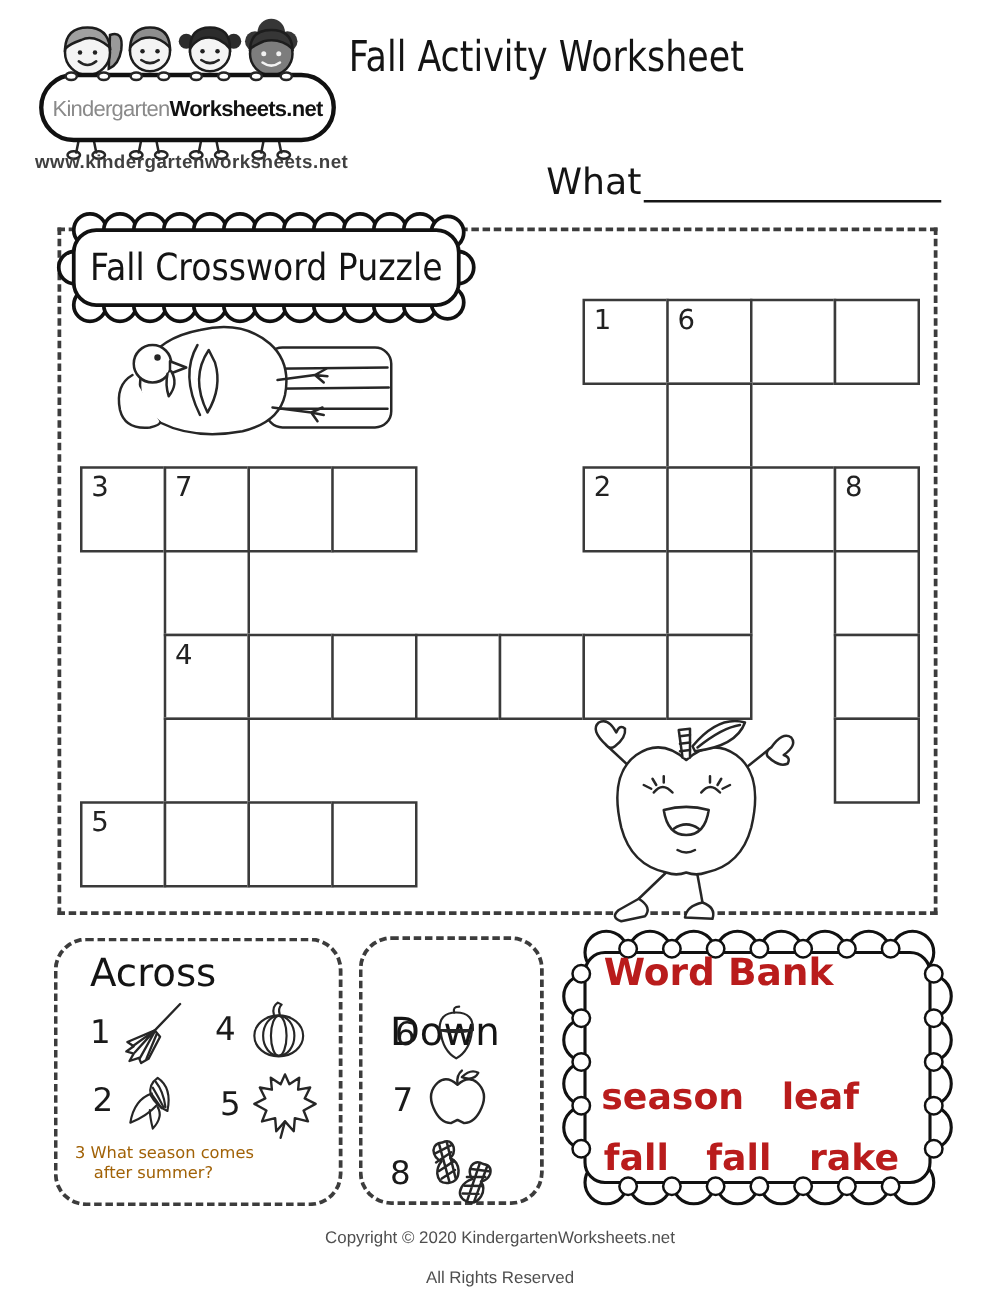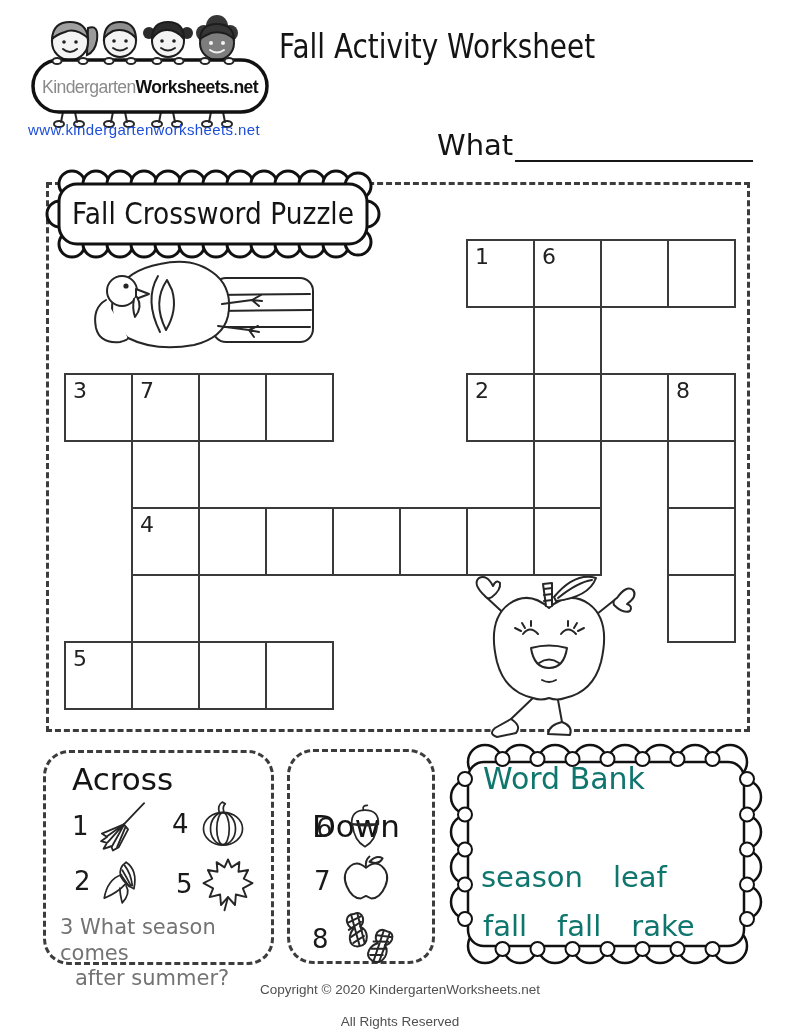--- a/index.html
+++ b/index.html
@@ -4,21 +4,21 @@
 <style>
   html,body{margin:0;padding:0;background:#fff;}
   #sheet{position:relative;width:800px;height:1035px;background:#fff;overflow:hidden;
          font-family:"DejaVu Sans",sans-serif;color:#1a1a1a;}
   svg{display:block;}
   .abs{position:absolute;}
 
   
   #logo{left:25px;top:8px;width:250px;height:125px;}
   #site-url{left:28px;top:121px;width:260px;font-family:"Liberation Sans",sans-serif;
-            font-size:15px;color:#1d4ed8;letter-spacing:.4px;}
+            font-size:15px;color:#404040;letter-spacing:.4px;font-weight:bold;}
   #page-title{left:279px;top:26px;font-size:34px;font-weight:500;letter-spacing:0;
               transform:scaleX(.82);transform-origin:left top;white-space:nowrap;color:#141414;}
   #name-row{left:437px;top:128px;width:320px;}
   #name-label{font-size:29px;color:#141414;}
   #name-line{display:inline-block;width:238px;height:30px;border-bottom:2px solid #161616;
              vertical-align:bottom;margin-left:2px;}
 
   
   #puzzle-box{left:46px;top:182px;width:704px;height:550px;border:3px dashed #3c3c3c;
               box-sizing:border-box;background:#fff;}
@@ -36,27 +36,27 @@
   .cluebox{border:3px dashed #3c3c3c;border-radius:26px;box-sizing:border-box;background:#fff;}
   #across-box{left:43px;top:750px;width:231px;height:215px;}
   #down-box{left:287px;top:749px;width:148px;height:215px;}
   .box-heading{position:absolute;font-size:31px;color:#141414;white-space:nowrap;}
   #across-heading{left:26px;top:8px;}
   #down-heading{left:22px;top:8px;margin-top:48px;}
   .clue{position:absolute;display:flex;align-items:center;gap:7px;}
   .clue-num{font-size:26px;color:#1a1a1a;}
   .clue-icon{display:inline-block;}
   #across-question{position:absolute;left:14px;top:162px;width:205px;
-                   font-size:21px;line-height:1.22;color:#737373;}
+                   font-size:13px;line-height:1.22;color:#a16207;}
   #across-question .q2{display:block;margin-left:15px;}
 
   
   #wordbank{left:445px;top:735px;width:322px;height:244px;}
   #wordbank-frame{position:absolute;left:0;top:0;}
-  .wb-text{position:absolute;white-space:nowrap;color:#0f766e;}
+  .wb-text{position:absolute;white-space:nowrap;color:#b91c1c;font-weight:bold;}
   #wordbank-heading{left:38px;top:26px;font-size:30px;}
   .wb-row{font-size:29px;}
   #wb-row-0{left:38px;top:77px;}
   #wb-row-1{left:36px;top:125px;}
   #wb-row-2{left:38px;top:174px;}
   .wb-word{margin-right:30px;}
   .wb-word:last-child{margin-right:0;}
 
   
   .footer-line{position:absolute;left:0;width:800px;text-align:center;

